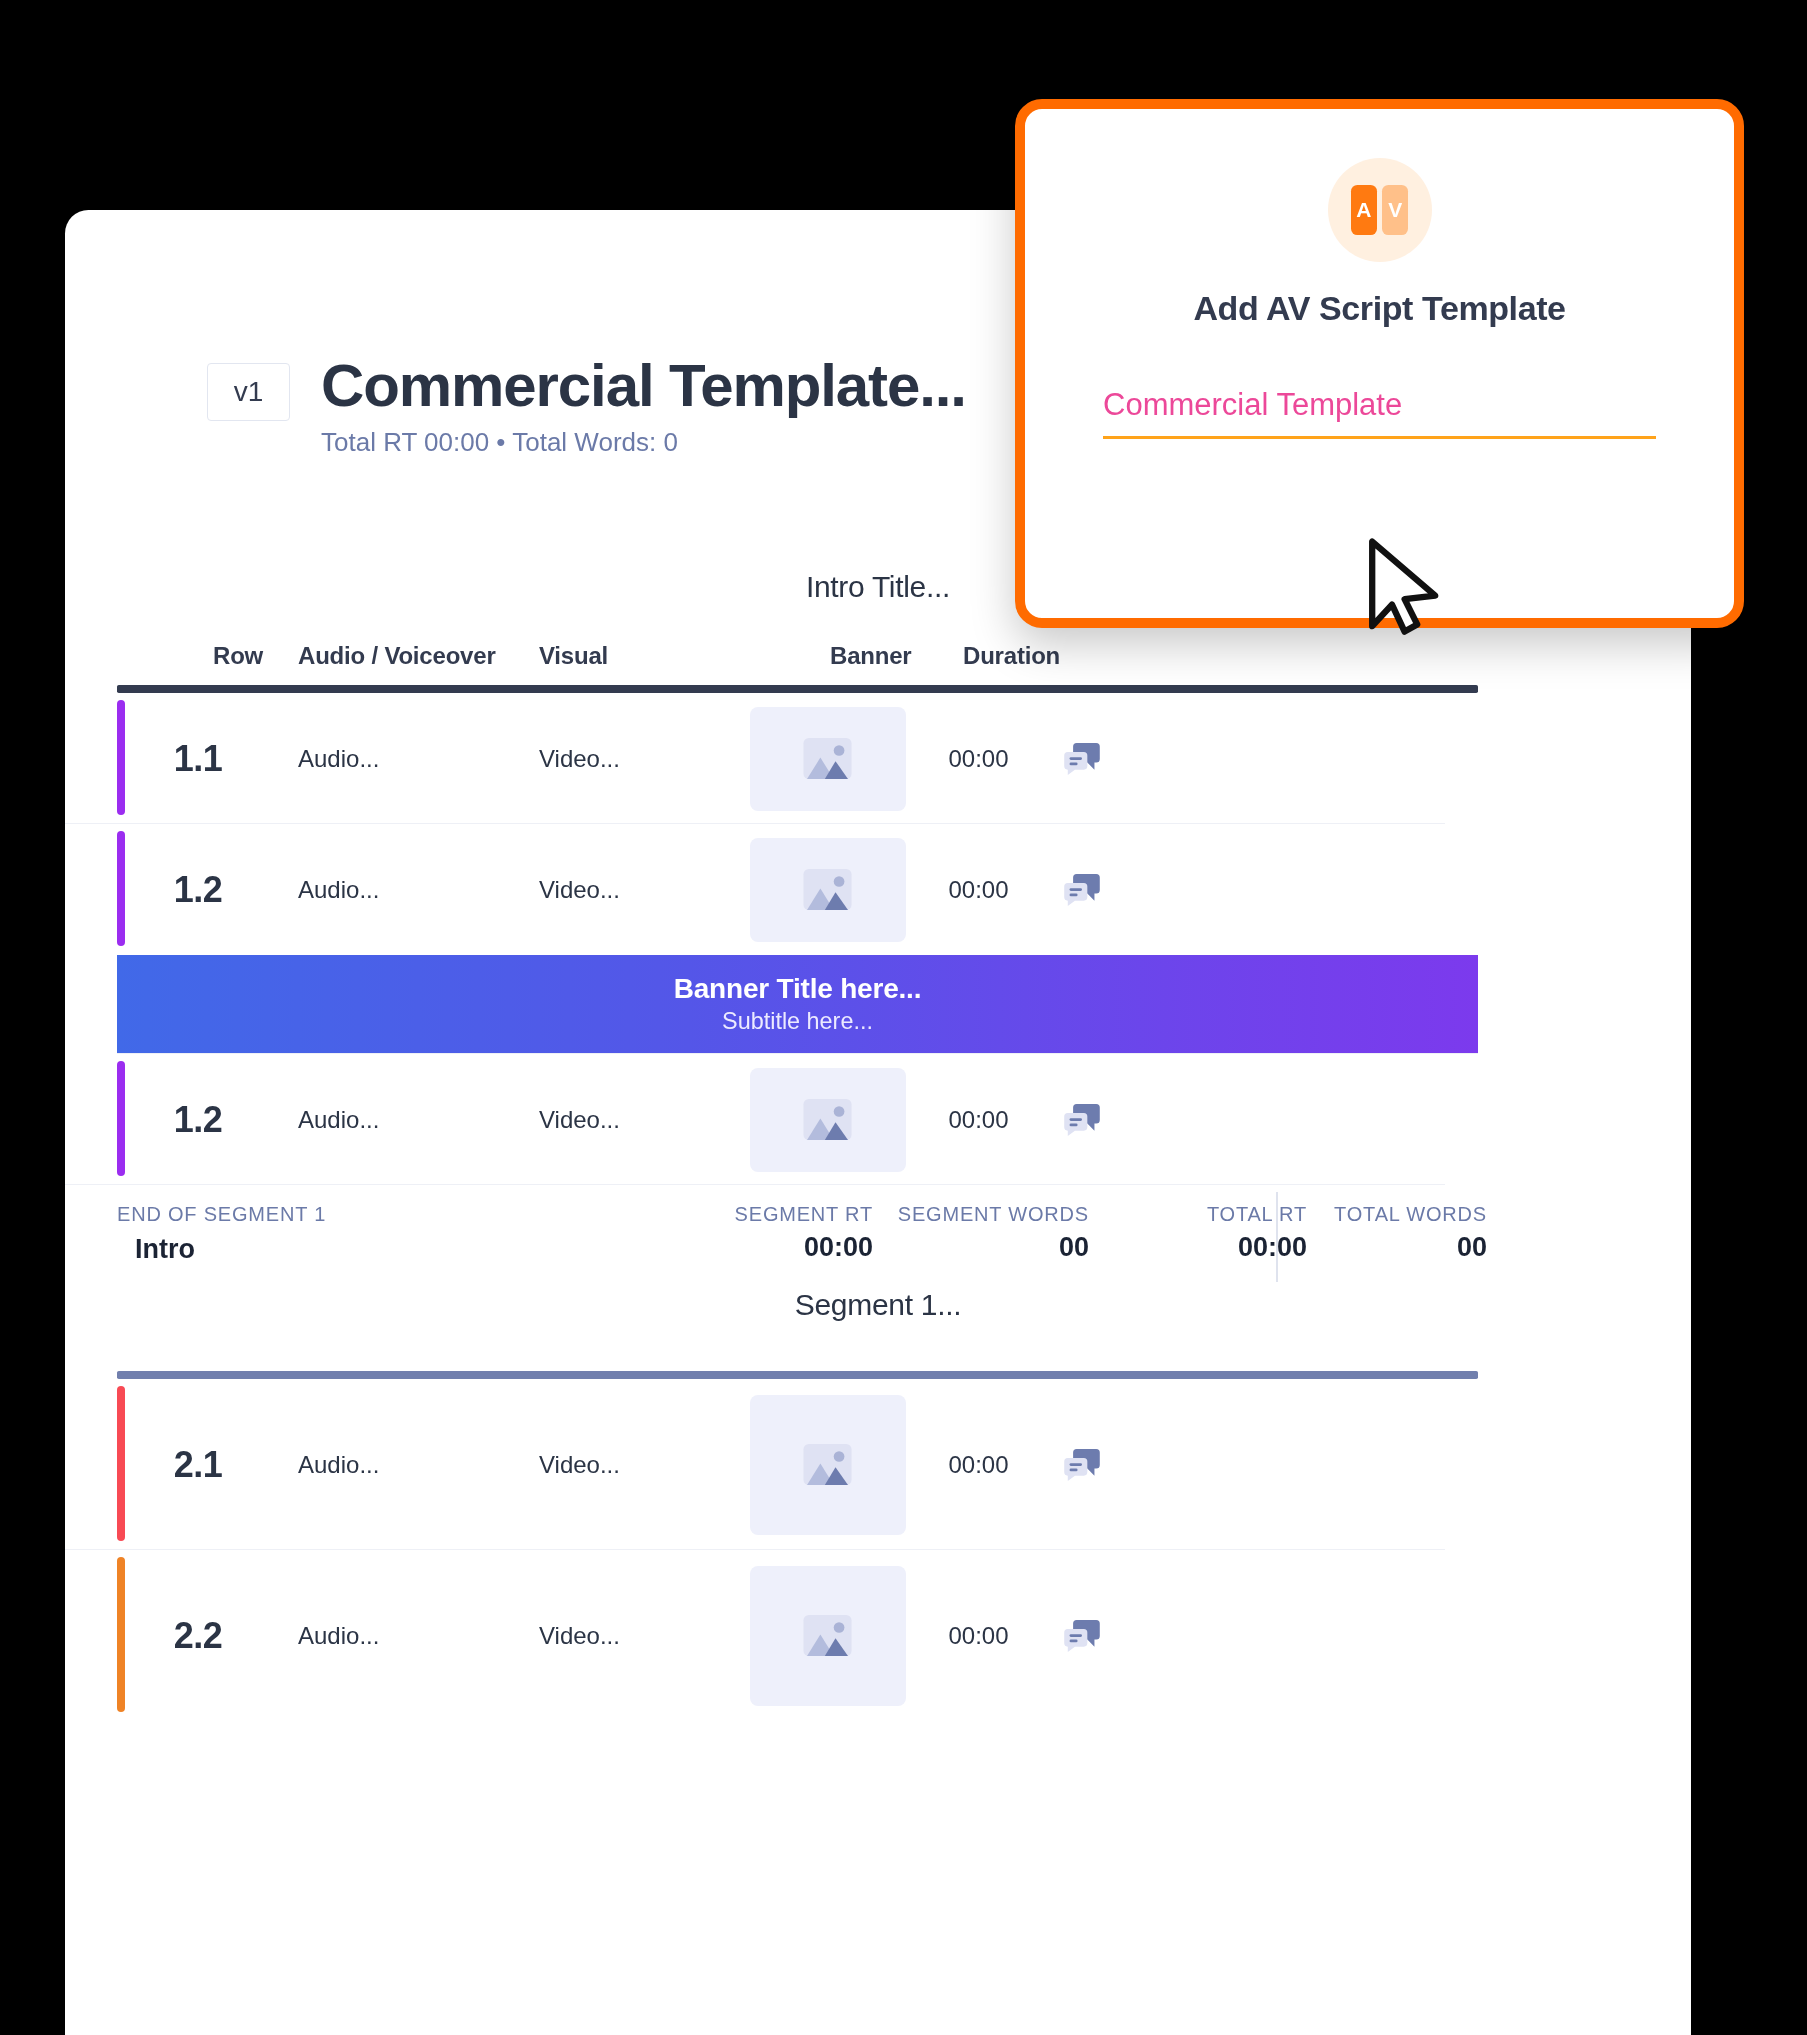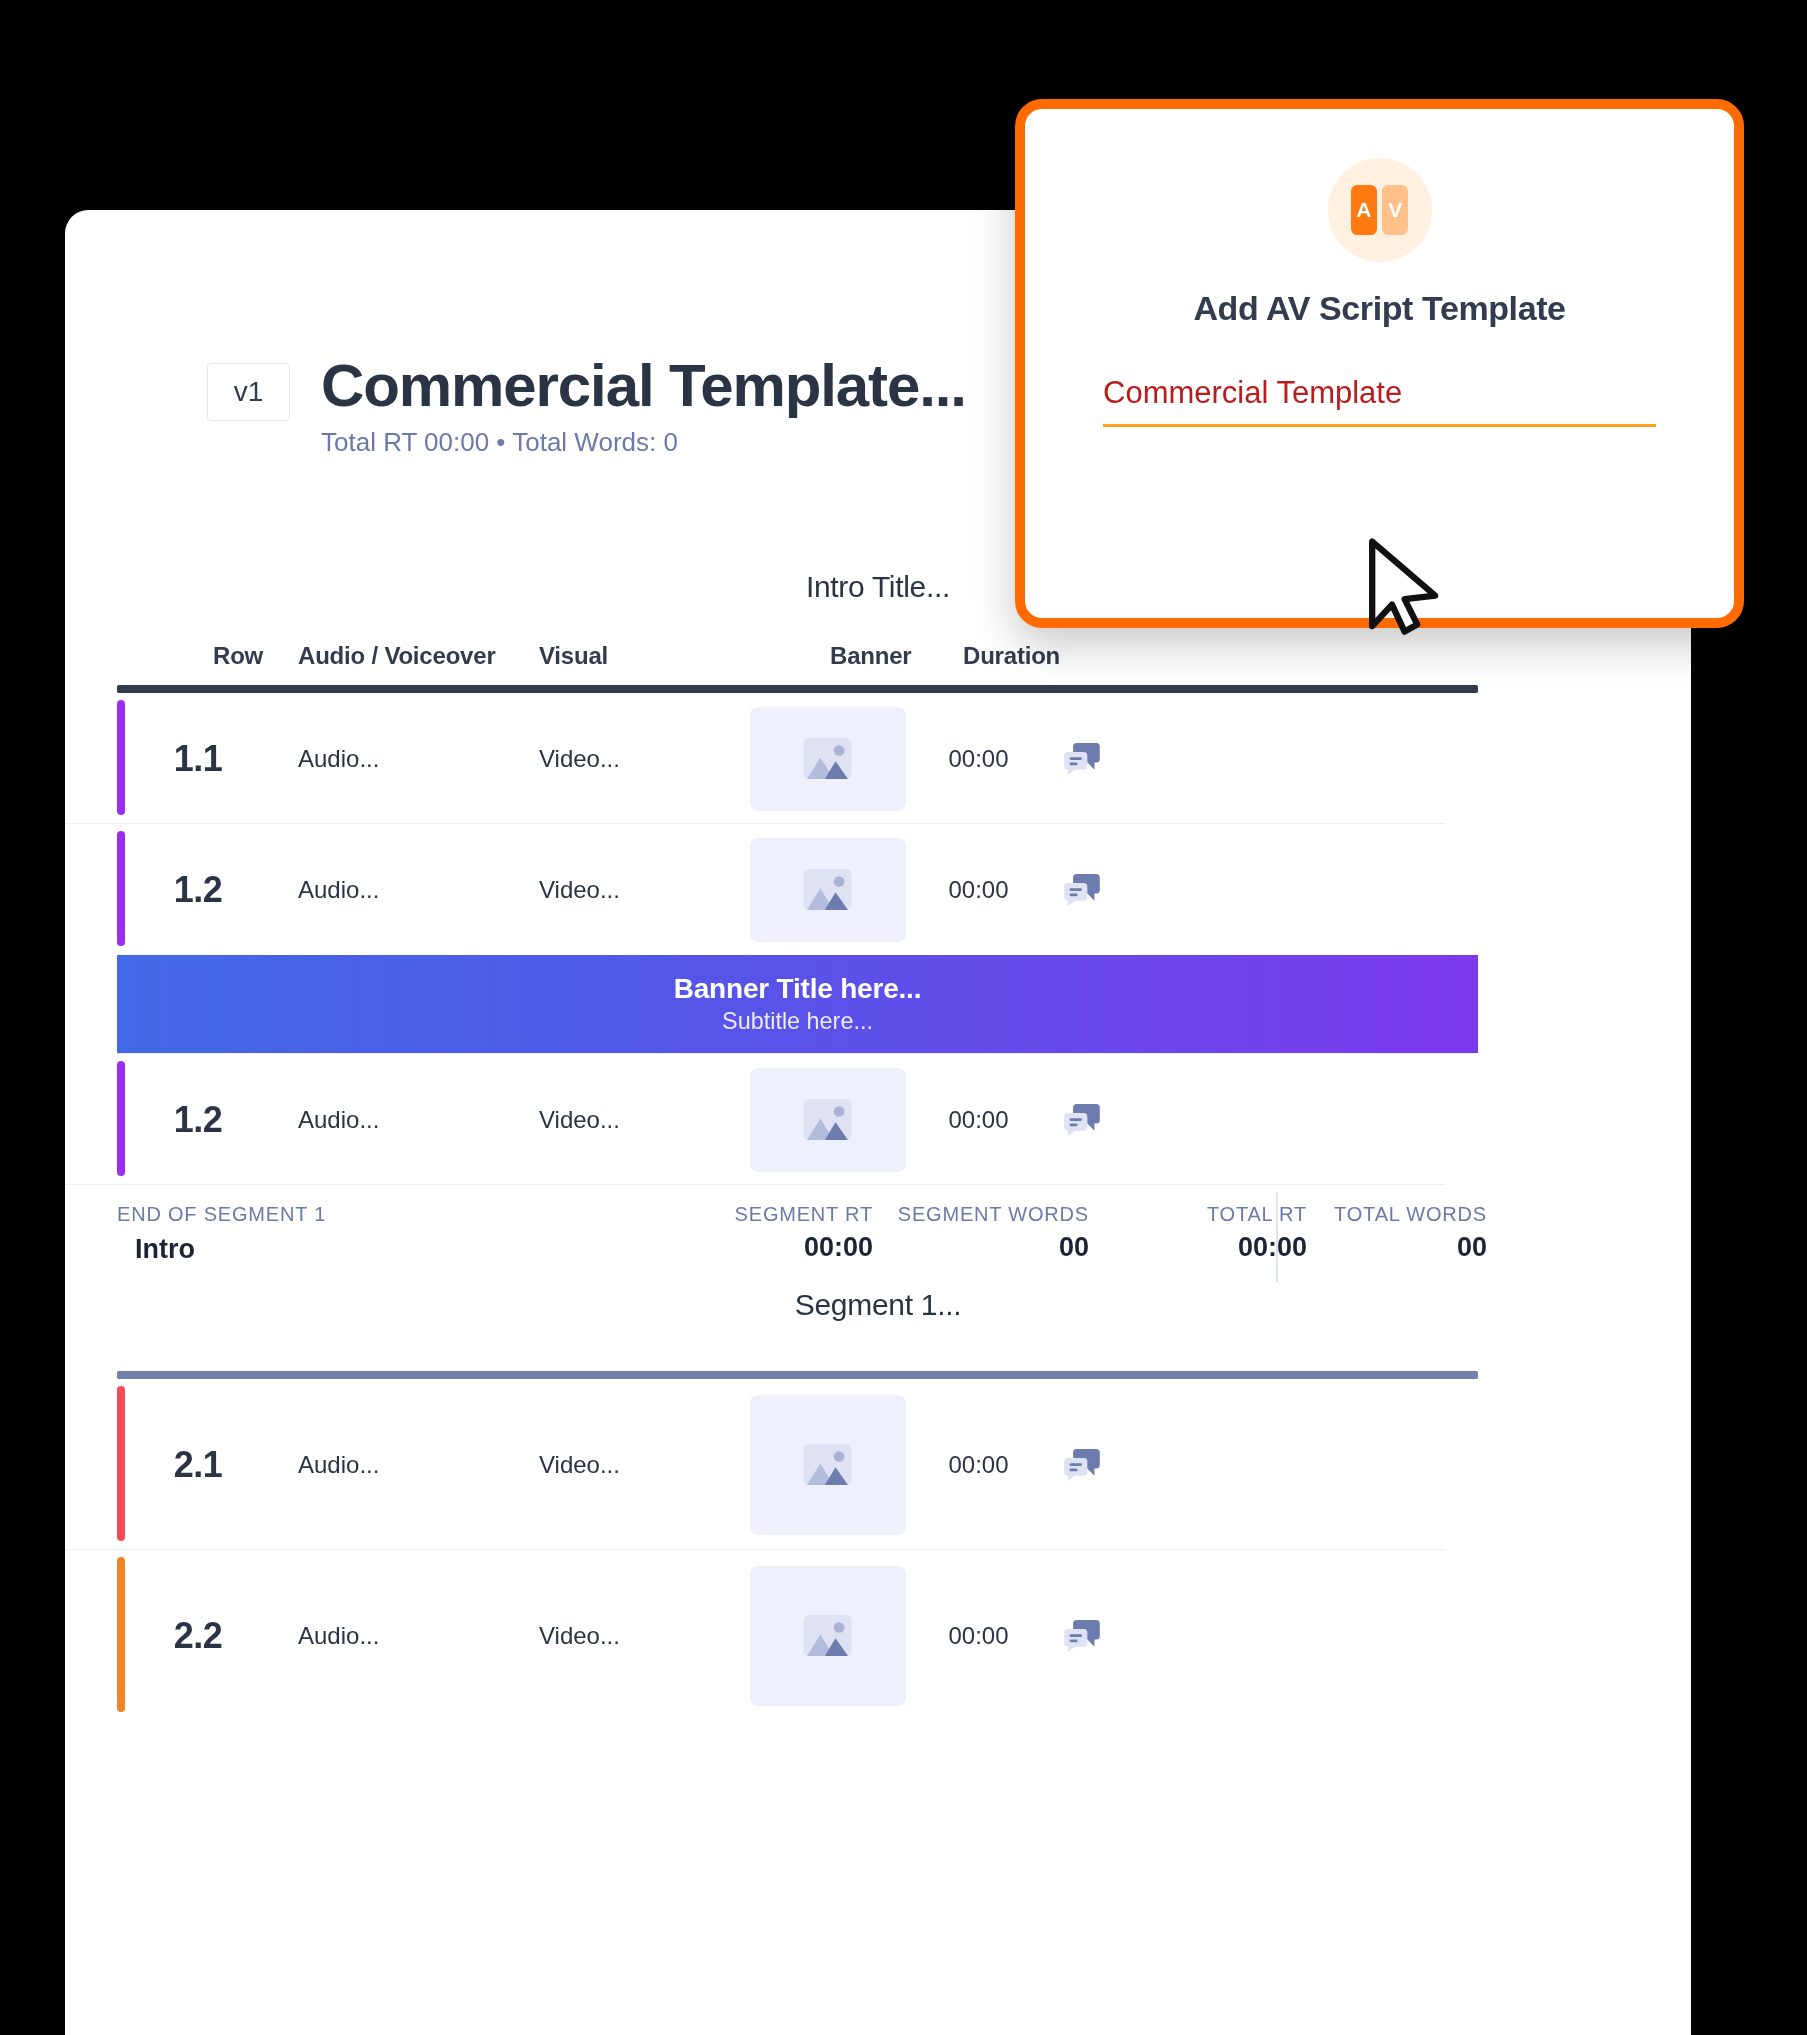--- a/index.html
+++ b/index.html
@@ -148,21 +148,21 @@
     font-size: 34px; font-weight: 700; color: #333b4f; letter-spacing: -0.4px;
   }
   .modal-field {
     margin-top: 47px; width: 553px;
   }
   .modal-input {
     width: 100%; border: none; outline: none;
     border-bottom: 3.6px solid #ffa31a;
     padding: 0 0 12.6px 0;
     font-family: "Liberation Sans", sans-serif;
-    font-size: 31px; color: #b91c1c; background: transparent;
+    font-size: 31px; color: #ec4899; background: transparent; margin-top: 12px;
   }
   .modal-btn {
     margin-top: 41px;
     width: 403px; height: 65px; border: none; border-radius: 7.2px;
     background: #ff6b00; color: #ffffff;
     font-family: "Liberation Sans", sans-serif;
     font-size: 26px; font-weight: 700; letter-spacing: -0.2px;
     cursor: pointer;
   }
 

